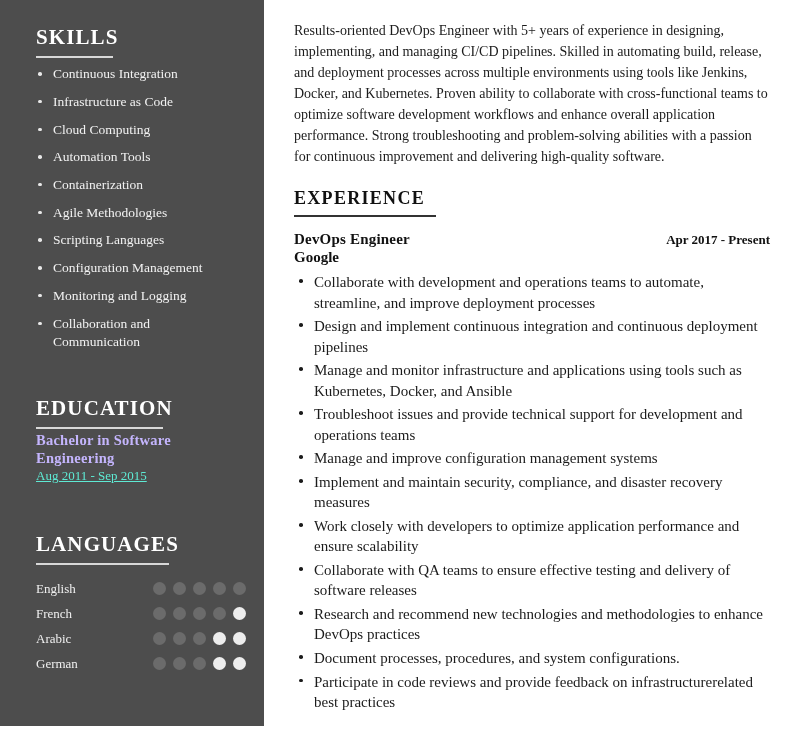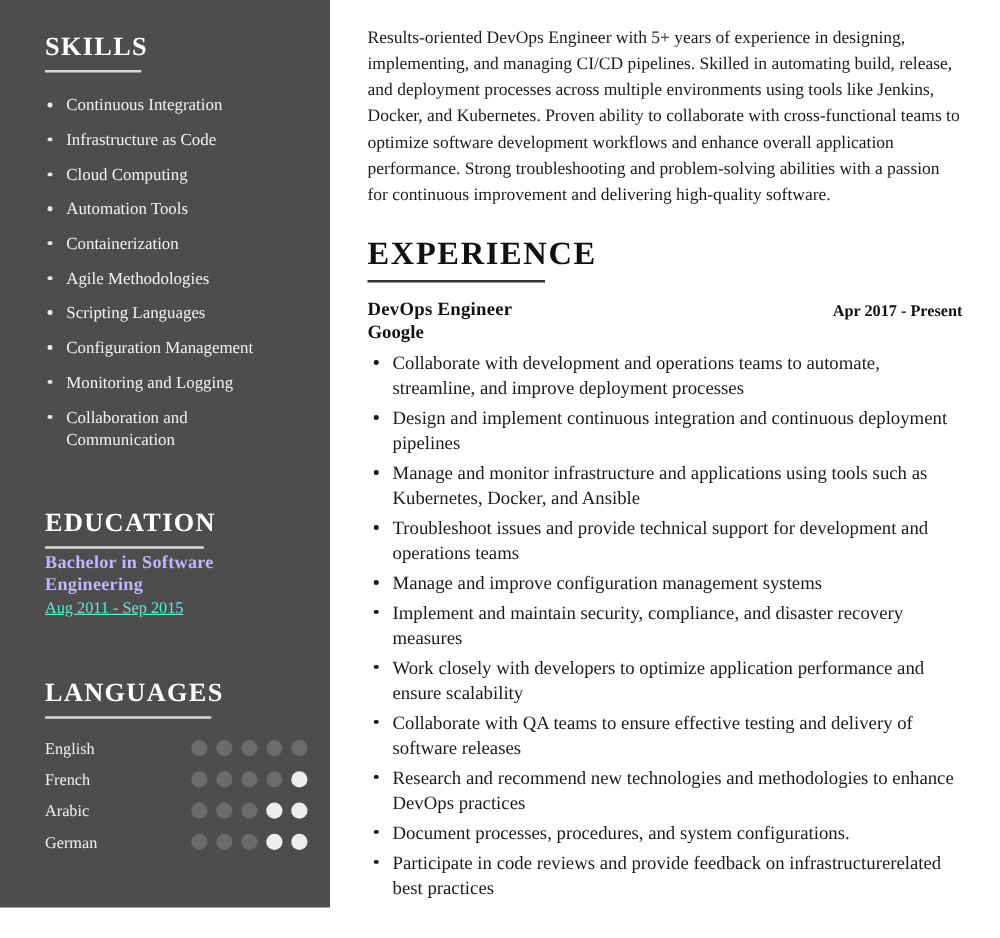--- a/index.html
+++ b/index.html
@@ -47,21 +47,21 @@
     height: 2px;
     background: #d8d8d8;
     margin-top: 7px;
   }
   .rule-skills     { width: 77px; }
   .rule-education  { width: 127px; }
   .rule-languages  { width: 133px; }
 
   .skills-list {
     list-style: none;
-    margin-top: 17px;
+    margin-top: 7px;
   }
   .skills-list li {
     position: relative;
     font-size: 13.5px;
     line-height: 1.35;
     color: #f2f2f2;
     padding-left: 17px;
     margin-bottom: 9.5px;
   }
   .skills-list li::before {
@@ -134,21 +134,21 @@
   .summary {
     font-size: 14px;
     line-height: 1.5;
     text-align: left;
     color: #1b1b1b;
   }
 
   .main-heading-wrap { margin-top: 22px; }
   .main-heading {
     display: inline-block;
-    font-size: 26px;
+    font-size: 18px;
     font-weight: bold;
     letter-spacing: 1.3px;
     line-height: 1.1;
     color: #111111;
   }
   .main-rule {
     width: 142px;
     height: 2.5px;
     background: #333333;
     margin-top: 6px;

